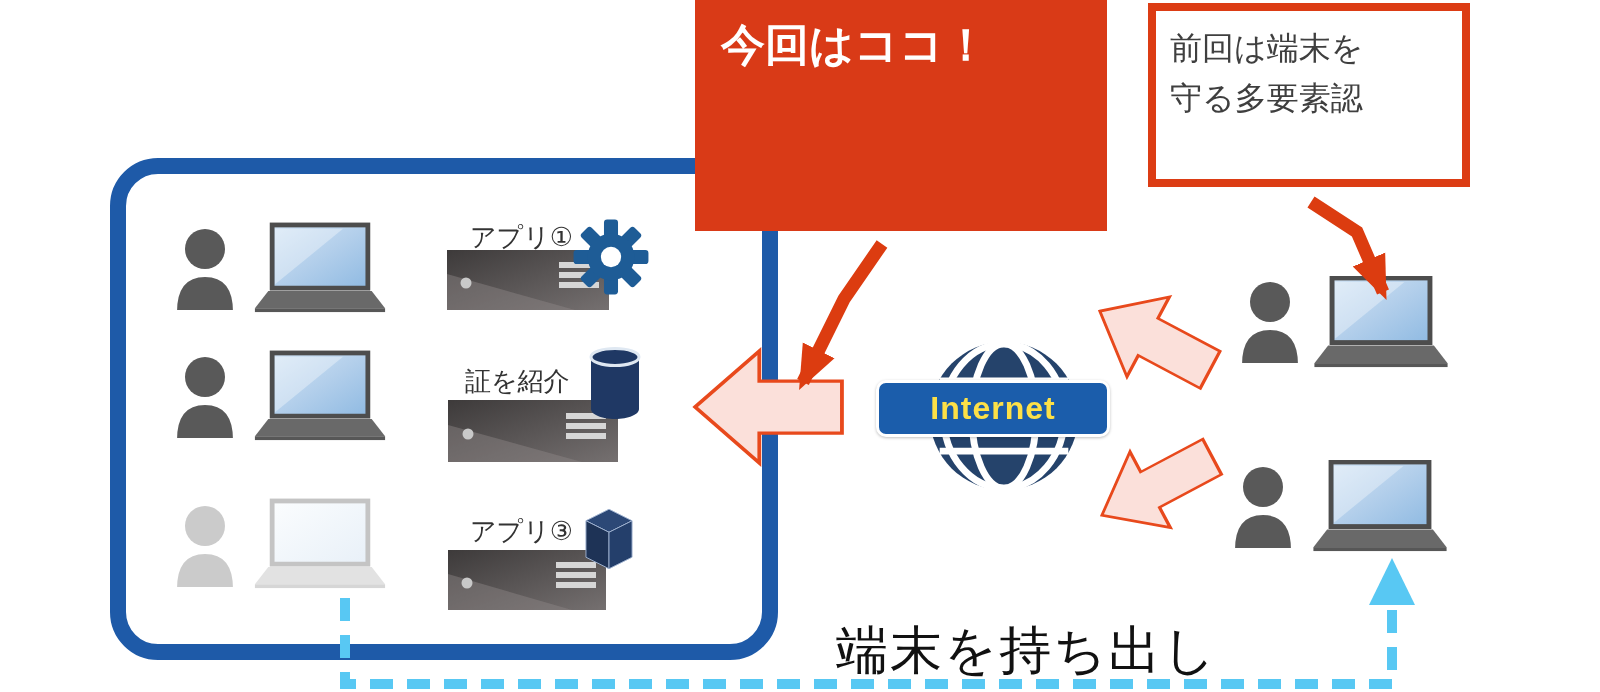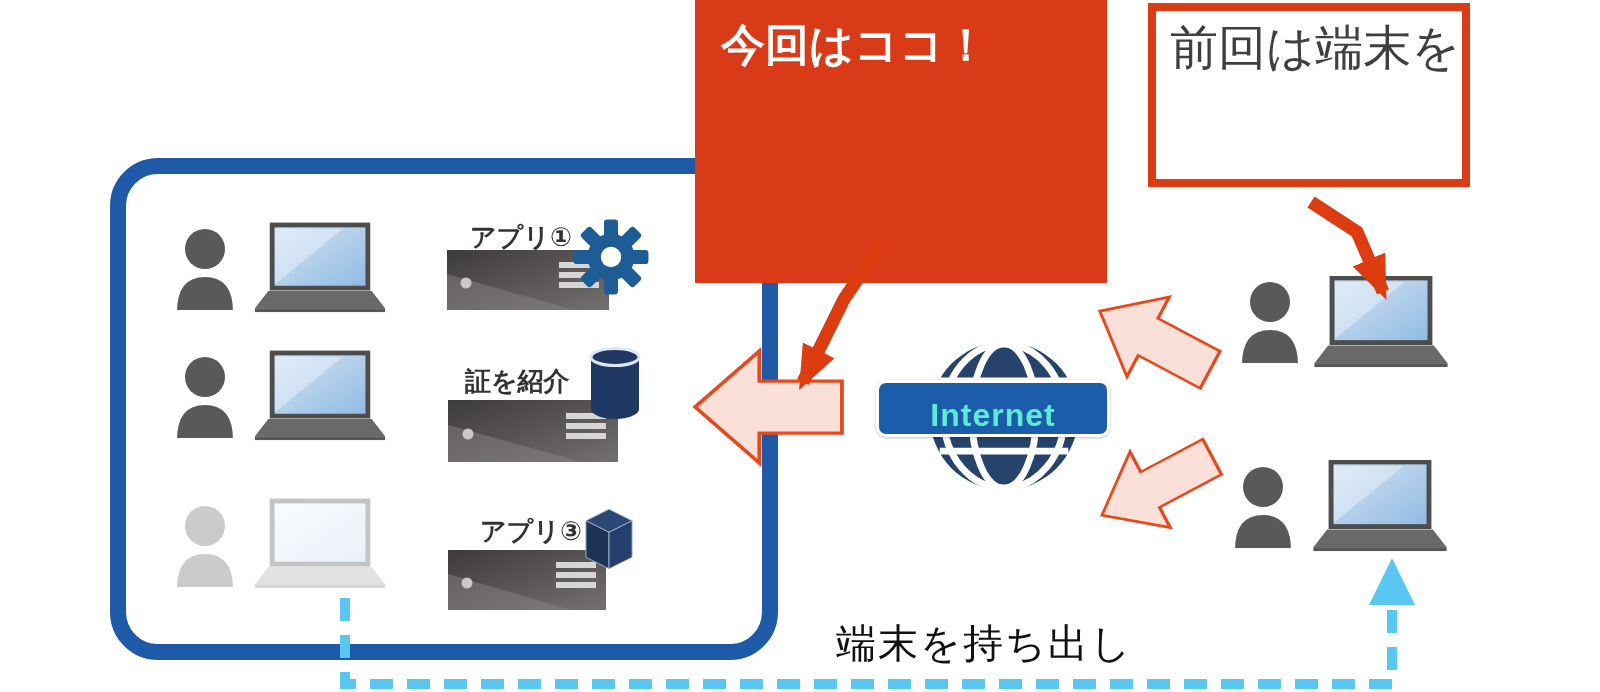--- a/index.html
+++ b/index.html
@@ -8,39 +8,39 @@
     font-family:"Liberation Sans","DejaVu Sans",sans-serif;
   }
   .abs{position:absolute;}
   
   .blue-box{
     left:110px;top:158px;width:636px;height:470px;
     border:16px solid #1e5aa8;border-radius:48px;background:transparent;
   }
   
   .callout-current{
-    left:695px;top:0;width:412px;height:283px;background:#d93a17;
+    left:695px;top:0;width:412px;height:231px;background:#d93a17;
     color:#ffffff;font-weight:bold;font-size:44px;line-height:61px;
     padding:14px 0 0 26px;box-sizing:border-box;
   }
   .callout-previous{
     left:1148px;top:3px;width:322px;height:184px;background:#ffffff;
-    border:8px solid #dc3c14;color:#3f3f3f;font-size:48px;line-height:50px;
+    border:8px solid #dc3c14;color:#3f3f3f;font-size:32px;line-height:50px;
     padding:12px 0 0 14px;box-sizing:border-box;
   }
-  .app-label{font-size:26px;color:#333;white-space:nowrap;font-weight:bold;}
+  .app-label{font-size:26px;color:#333;white-space:nowrap;}
   .internet-badge{
     left:876px;top:380px;width:234px;height:57px;background:#1b5dab;
     border:3px solid #ffffff;border-radius:10px;box-sizing:border-box;
-    display:flex;align-items:flex-end;justify-content:center;
-    color:#5eead4;font-weight:bold;font-size:32px;letter-spacing:1px;
+    display:flex;align-items:center;justify-content:center;
+    color:#fde047;font-weight:bold;font-size:32px;letter-spacing:1px;
     box-shadow:0 1px 3px rgba(0,0,0,0.25);
   }
   .bottom-note{
-    left:836px;top:616px;font-size:40px;letter-spacing:2px;color:#111;white-space:nowrap;
+    left:836px;top:616px;font-size:52px;letter-spacing:2px;color:#111;white-space:nowrap;
   }
   svg{display:block;}
   .overlay{left:0;top:0;pointer-events:none;}
 </style>
 </head>
 <body>
 
 <div class="canvas">
 
   <svg width="0" height="0" style="position:absolute" aria-hidden="true">
@@ -150,21 +150,21 @@
       <rect x="118" y="33" width="40" height="6" fill="#d6d6d6"></rect>
     </svg>
   </div>
   <div class="abs" style="left:588px;top:346px">
     <svg width="54" height="74" viewBox="0 0 54 74">
       <path d="M3,11 V63 C3,68.5 13.7,73 27,73 C40.3,73 51,68.5 51,63 V11 Z" fill="#1f3864"></path>
       <ellipse cx="27" cy="11" rx="24" ry="8.5" fill="#1f3864" stroke="#dfe8f2" stroke-width="3"></ellipse>
     </svg>
   </div>
 
-  <div class="abs app-label" style="left:480px;top:514px">アプリ③</div>
+  <div class="abs app-label" style="left:470px;top:514px">アプリ③</div>
   <div class="abs" style="left:448px;top:550px">
     <svg width="158" height="60" viewBox="0 0 158 60">
       <rect width="158" height="60" fill="url(#gServ)"></rect>
       <polygon points="0,60 0,24 124,60" fill="#8d8888" opacity="0.45"></polygon>
       <circle cx="19" cy="33" r="5.5" fill="#c9c9c9"></circle>
       <rect x="108" y="12" width="40" height="6" fill="#d6d6d6"></rect>
       <rect x="108" y="22" width="40" height="6" fill="#d6d6d6"></rect>
       <rect x="108" y="32" width="40" height="6" fill="#d6d6d6"></rect>
     </svg>
   </div>
@@ -234,20 +234,21 @@
       <polygon points="16,71 124,71 138,89 2,89" fill="#696969"></polygon>
       <rect x="2" y="89" width="136" height="4" fill="#575757"></rect>
     </svg>
   </div>
 
   <div class="abs callout-current">
     <div>今回はココ！</div>
   </div>
   <div class="abs callout-previous">
     <div>前回は端末を</div>
+    <div>守る多要素認</div>
   </div>
 
   <svg class="abs overlay" width="1600" height="692">
     <path d="M882,244 L844,299 L803,382" fill="none" stroke="#dc3c10" stroke-width="13" marker-end="url(#redHead)"></path>
     <path d="M1311,202 L1357,232 L1383,292" fill="none" stroke="#dc3c10" stroke-width="13" marker-end="url(#redHead)"></path>
   </svg>
 
   <div class="abs bottom-note">端末を持ち出し</div>
 
 </div>

